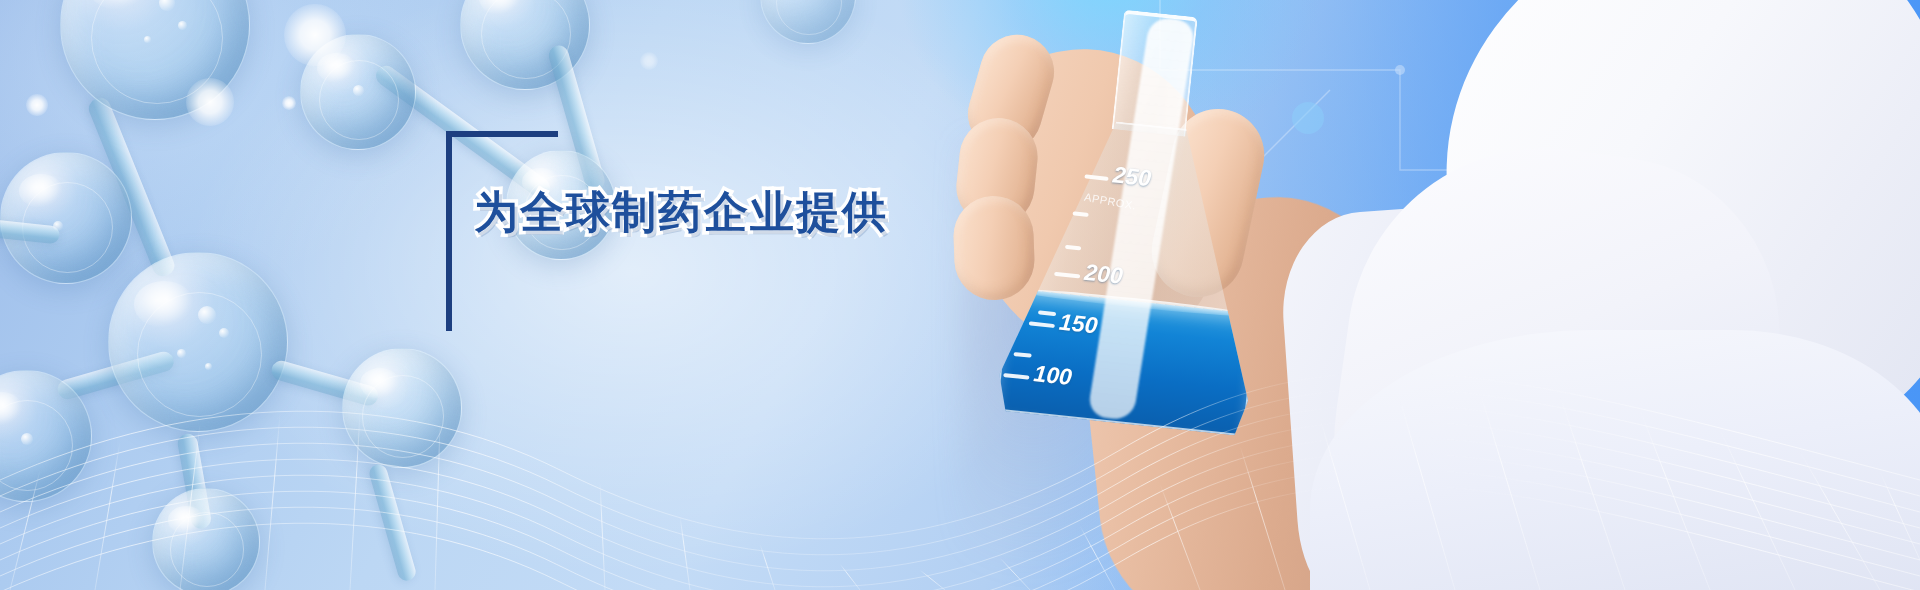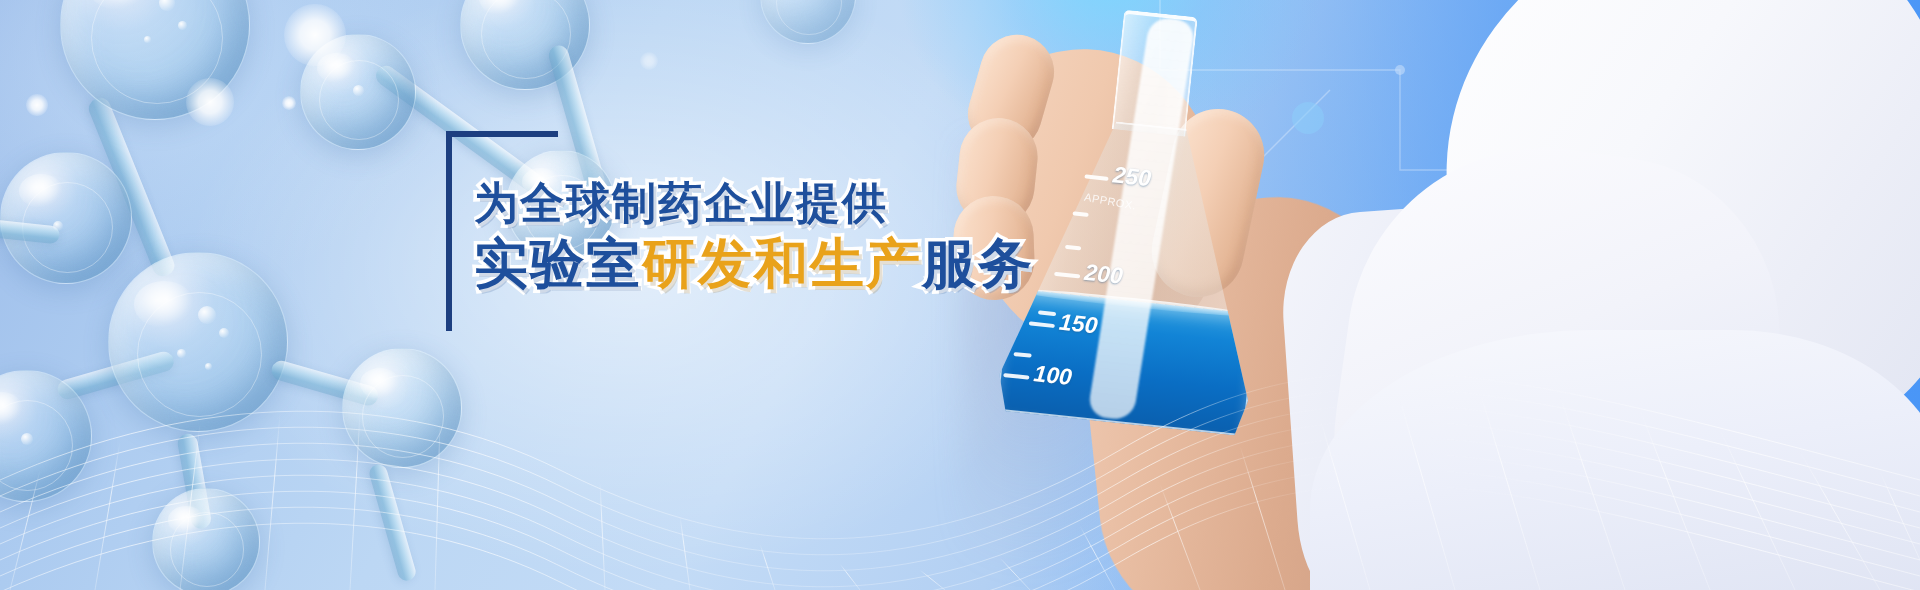--- a/index.html
+++ b/index.html
@@ -127,21 +127,21 @@
     border-left:6px solid #1d3f80;border-top:6px solid #1d3f80;}
   .headline{position:absolute;left:28px;top:46px;white-space:nowrap;}
 
   .line{display:block;white-space:nowrap;font-weight:700;
     font-family:"DejaVu Sans","Liberation Sans",sans-serif;letter-spacing:2px;}
   .line1{font-size:44px;line-height:52px;margin-bottom:4px;}
   .line2{font-size:54px;line-height:62px;}
 
   .tblue{color:#1e4f9c;
     -webkit-text-stroke:7px #ffffff;paint-order:stroke fill;
-    text-shadow:3px 4px 0 rgba(120,150,190,.35);}
+    text-shadow:3px 4px 0 rgba(120,150,190,.35);margin-top:9px;}
   .torange{color:#e9a21a;
     -webkit-text-stroke:7px #ffffff;paint-order:stroke fill;
     text-shadow:3px 4px 0 rgba(170,150,110,.30);}
 </style>
 </head>
 <body>
 
 <div class="banner">
 
   <div class="layer bg-glow-left"></div>
@@ -331,19 +331,16 @@
         <path d="M1800 122 L1880 260"></path>
         <path d="M1880 142 L1920 230"></path>
     </g>
   </svg>
 
   <div class="copy">
     <div class="bracket"></div>
 
     <div class="headline">
       <span class="line line1 tblue">为全球制药企业提供</span>
-      <span class="line line2">
-        <span class="tblue">实验室</span><span class="torange">研发和生产</span><span class="tblue">服务</span>
-      </span>
     </div>
   </div>
 
 </div>
 
 </body></html>

